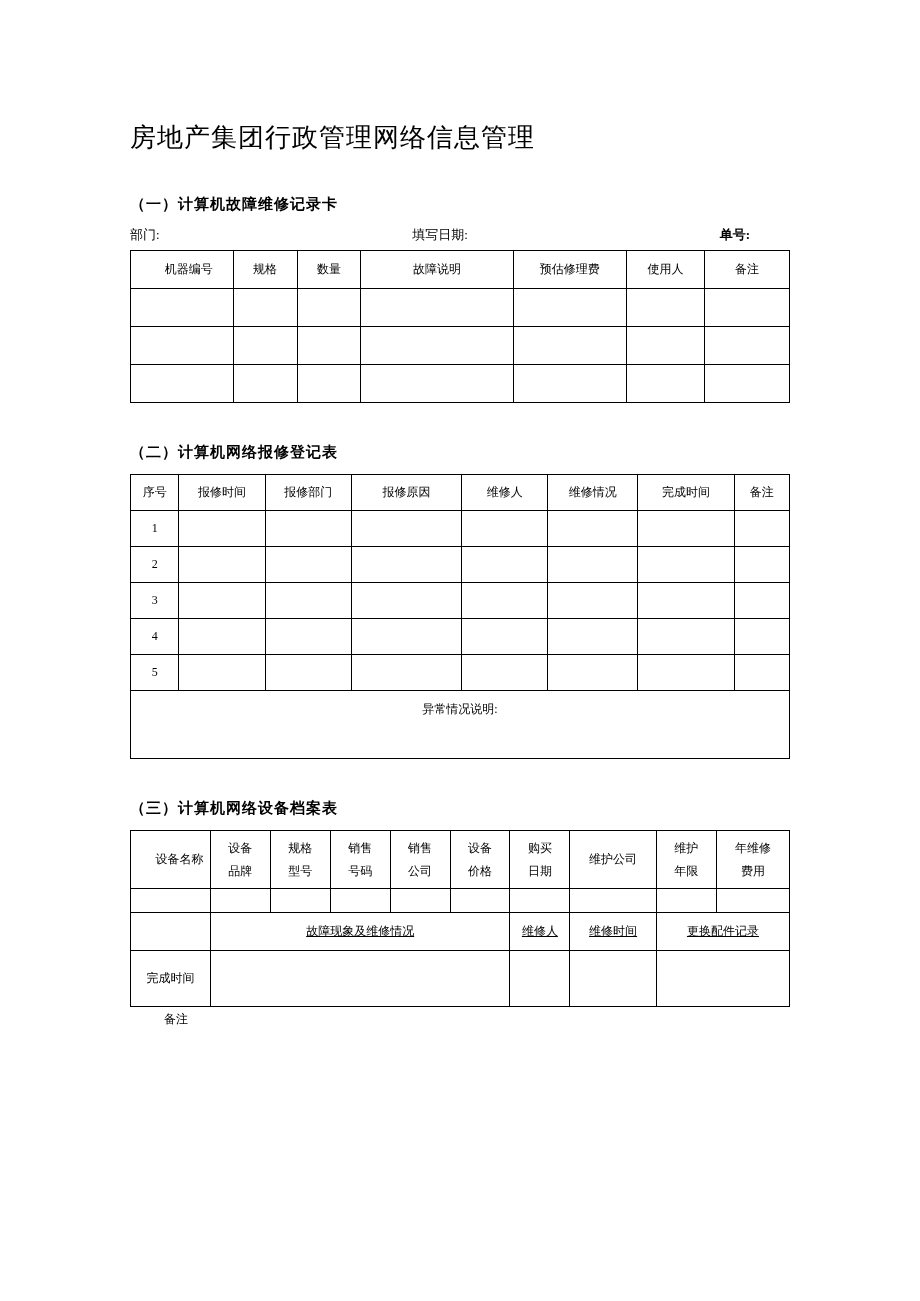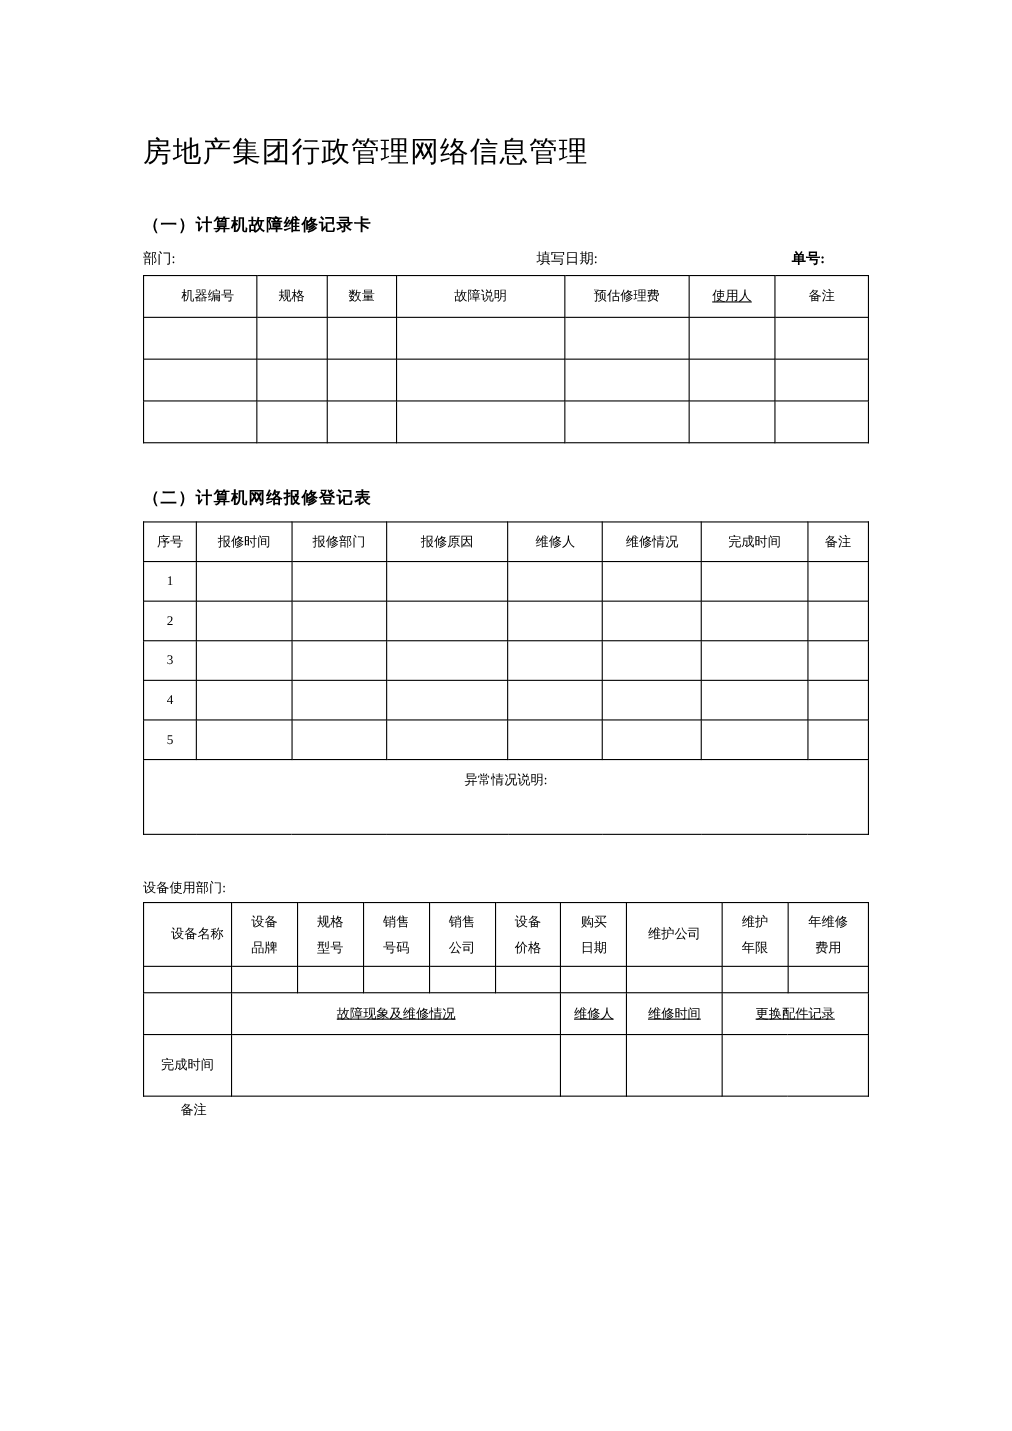--- a/index.html
+++ b/index.html
@@ -28,21 +28,21 @@
     }
     .meta-row {
       display: flex;
       font-size: 13px;
       margin-bottom: 6px;
     }
     .meta-item {
       flex: 1;
     }
     .meta-item.center {
-      text-align: right;
+      text-align: center;
     }
     .meta-item.right {
       text-align: right;
       padding-right: 40px;
       font-weight: bold;
     }
     .meta-small {
       font-size: 12px;
       margin-bottom: 4px;
     }
@@ -60,21 +60,21 @@
     }
     .section {
       margin-bottom: 40px;
     }
     .t1 th, .t1 td { height: 38px; }
     .t1 .w1 { width: 14.5%; padding-left: 16px; }
     .t1 .w2 { width: 9%; }
     .t1 .w3 { width: 9%; }
     .t1 .w4 { width: 21.5%; }
     .t1 .w5 { width: 16%; }
-    .t1 .w6 { width: 11%; text-decoration: underline; }
+    .t1 .w6 { width: 11%; }
     .t1 .w7 { width: 12%; }
 
     .t2 th, .t2 td { height: 36px; }
     .t2 .c1 { width: 7%; }
     .t2 .c2 { width: 12.5%; }
     .t2 .c3 { width: 12.5%; }
     .t2 .c4 { width: 16%; }
     .t2 .c5 { width: 12.5%; }
     .t2 .c6 { width: 13%; }
     .t2 .c7 { width: 14%; }
@@ -226,21 +226,21 @@
           <td></td>
         </tr>
     <tr>
           <td colspan="8" class="footer-cell">异常情况说明:</td>
         </tr>
   </tbody>
     </table>
 </div>
 
 <div class="section">
-  <div class="meta-small">设备使用部门:</div>
+  <div class="section-title">（三）计算机网络设备档案表</div>
   <table class="t3">
     <tbody>
         <tr>
       <th class="d1 two-line">设备名称</th>
       <th class="d2 two-line">设备<br>品牌</th>
       <th class="d3 two-line">规格<br>型号</th>
       <th class="d4 two-line">销售<br>号码</th>
       <th class="d5 two-line">销售<br>公司</th>
       <th class="d6 two-line">设备<br>价格</th>
       <th class="d7 two-line">购买<br>日期</th>

